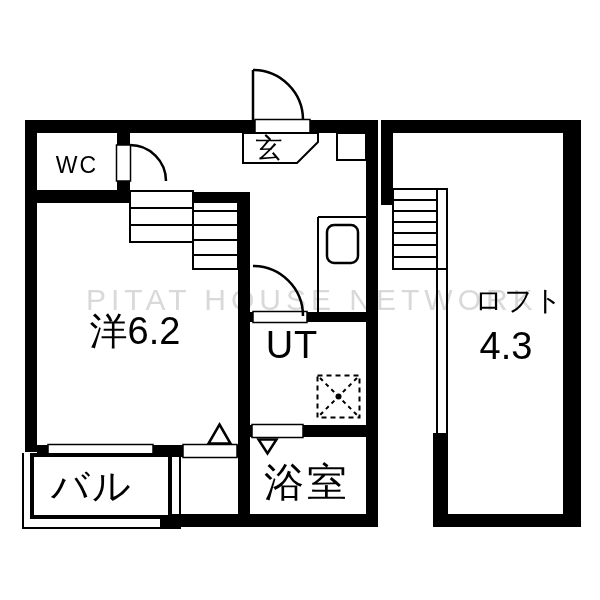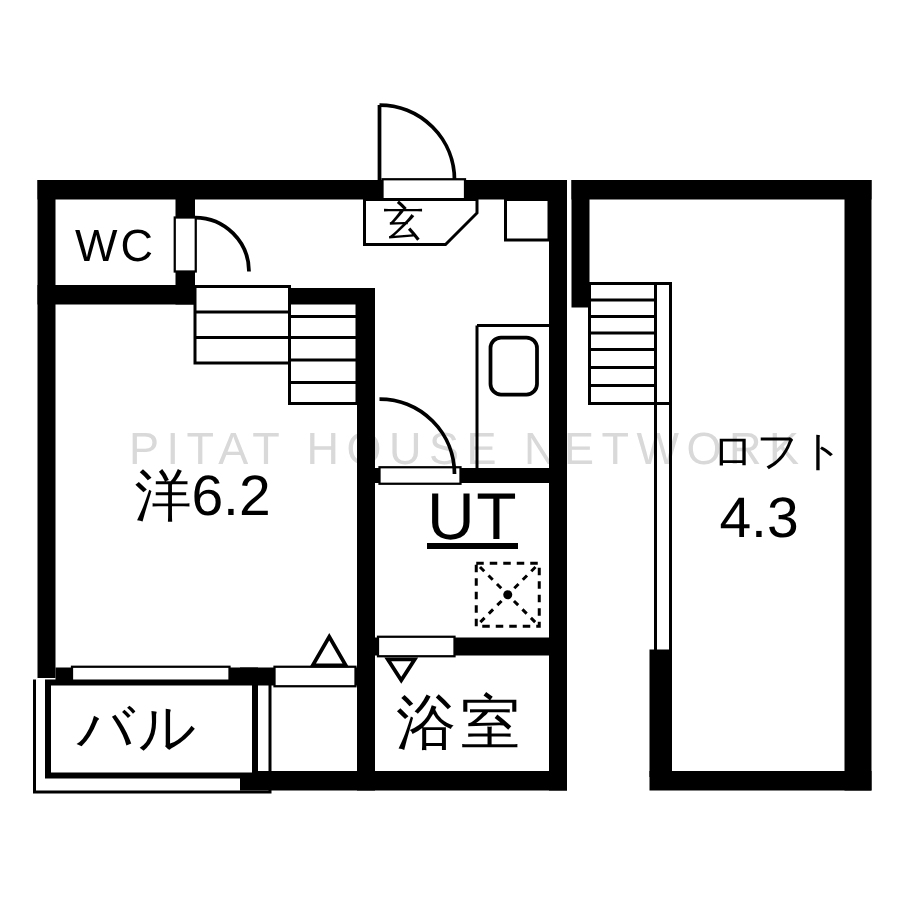--- a/index.html
+++ b/index.html
@@ -121,22 +121,22 @@
       <path class="wh" stroke-width="2.5" d="M219.5,424.5 L230.5,443.5 L208.5,443.5 Z"></path>
       <path class="wh" stroke-width="2.5" d="M258.5,439.5 L276.5,439.5 L267.5,453.5 Z"></path>
     </g>
 
     <g>
       <path class="ln" d="M23,453 V528 H180 V456"></path>
       <rect class="wh" stroke-width="4" x="32" y="455" width="138" height="62"></rect>
     </g>
   </svg>
 
-  <div class="lbl" style="left:77px;top:165px;font-size:30px;letter-spacing:2px;">WC</div>
+  <div class="lbl" style="left:77px;top:165px;font-size:23px;letter-spacing:2px;">WC</div>
   <div class="lbl" style="left:269px;top:148px;font-size:27px;">玄</div>
   <div class="lbl" style="left:135px;top:331px;font-size:38px;text-align:center;">洋6.2</div>
-  <div class="lbl" style="left:315px;top:345px;font-size:44px;letter-spacing:1px;text-decoration:underline;">UT</div>
+  <div class="lbl" style="left:292px;top:345px;font-size:38px;letter-spacing:1px;">UT</div>
   <div class="lbl" style="left:307px;top:482px;font-size:40px;letter-spacing:3px;">浴室</div>
   <div class="lbl" style="left:92px;top:486px;font-size:38px;letter-spacing:2px;">バル</div>
   <div class="lbl" style="left:505px;top:301px;font-size:28px;letter-spacing:1px;padding-left:28px;">ロフト</div>
   <div class="lbl" style="left:506px;top:346px;font-size:38px;">4.3</div>
 
 </div>
 
 </body></html>

